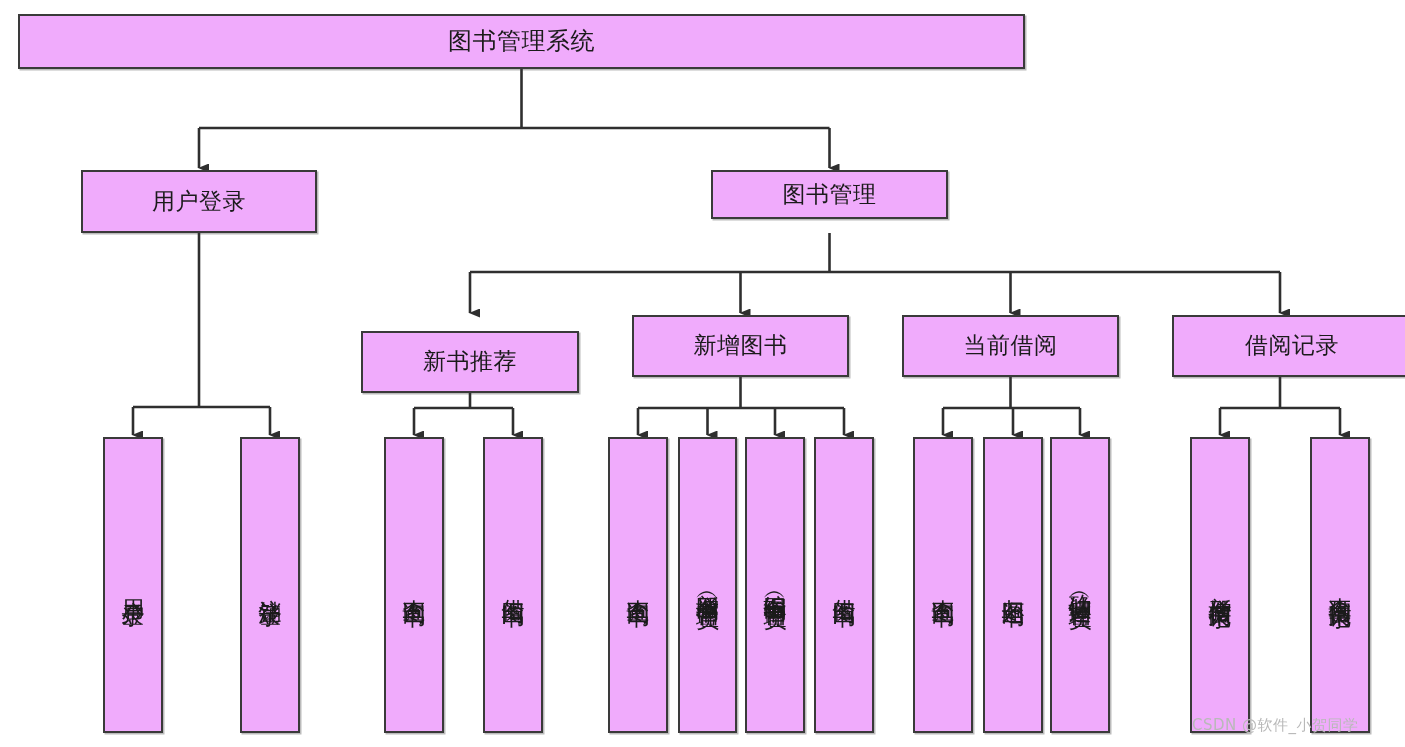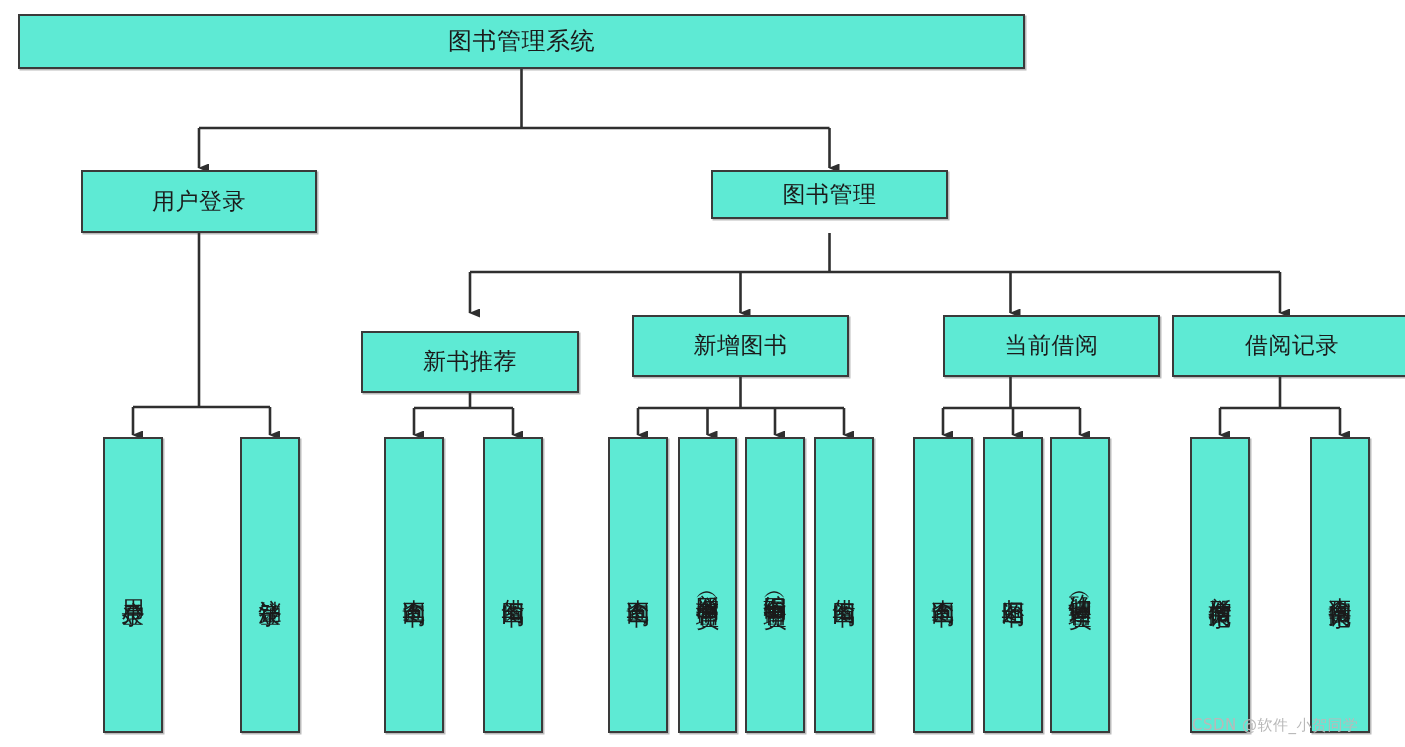--- a/index.html
+++ b/index.html
@@ -22,21 +22,21 @@
     left: 0;
     top: 0;
     width: 1405px;
     height: 747px;
     pointer-events: none;
   }
   .node {
     position: absolute;
     box-sizing: border-box;
     border: 2.5px solid #3a3a3a;
-    background: #5eead4;
+    background: #f0abfc;
     display: flex;
     align-items: center;
     justify-content: center;
     color: #1b1b1b;
     text-align: right;
     box-shadow: 1.5px 1.5px 0 rgba(60,60,60,0.35);
   }
   .node .label {
     display: block;
     line-height: 1.12;
@@ -126,21 +126,21 @@
   <div class="node horiz" style="left: 711px; top: 170px; width: 237px; height: 49px;">
     <span class="label">图书管理</span>
   </div>
 
   <div class="node horiz" style="left: 361px; top: 331px; width: 218px; height: 62px;">
     <span class="label">新书推荐</span>
   </div>
   <div class="node horiz" style="left: 632px; top: 315px; width: 217px; height: 62px;">
     <span class="label">新增图书</span>
   </div>
-  <div class="node horiz" style="left: 902px; top: 315px; width: 217px; height: 62px; margin-left: 41px;">
+  <div class="node horiz" style="left: 902px; top: 315px; width: 217px; height: 62px;">
     <span class="label">当前借阅</span>
   </div>
   <div class="node horiz" style="left: 1172px; top: 315px; width: 240px; height: 62px;">
     <span class="label">借阅记录</span>
   </div>
 
   <div class="node vert" style="left: 103px; top: 437px; width: 60px; height: 296px;">
     <span class="label">用户登录</span>
   </div>
   <div class="node vert" style="left: 240px; top: 437px; width: 60px; height: 296px;">

